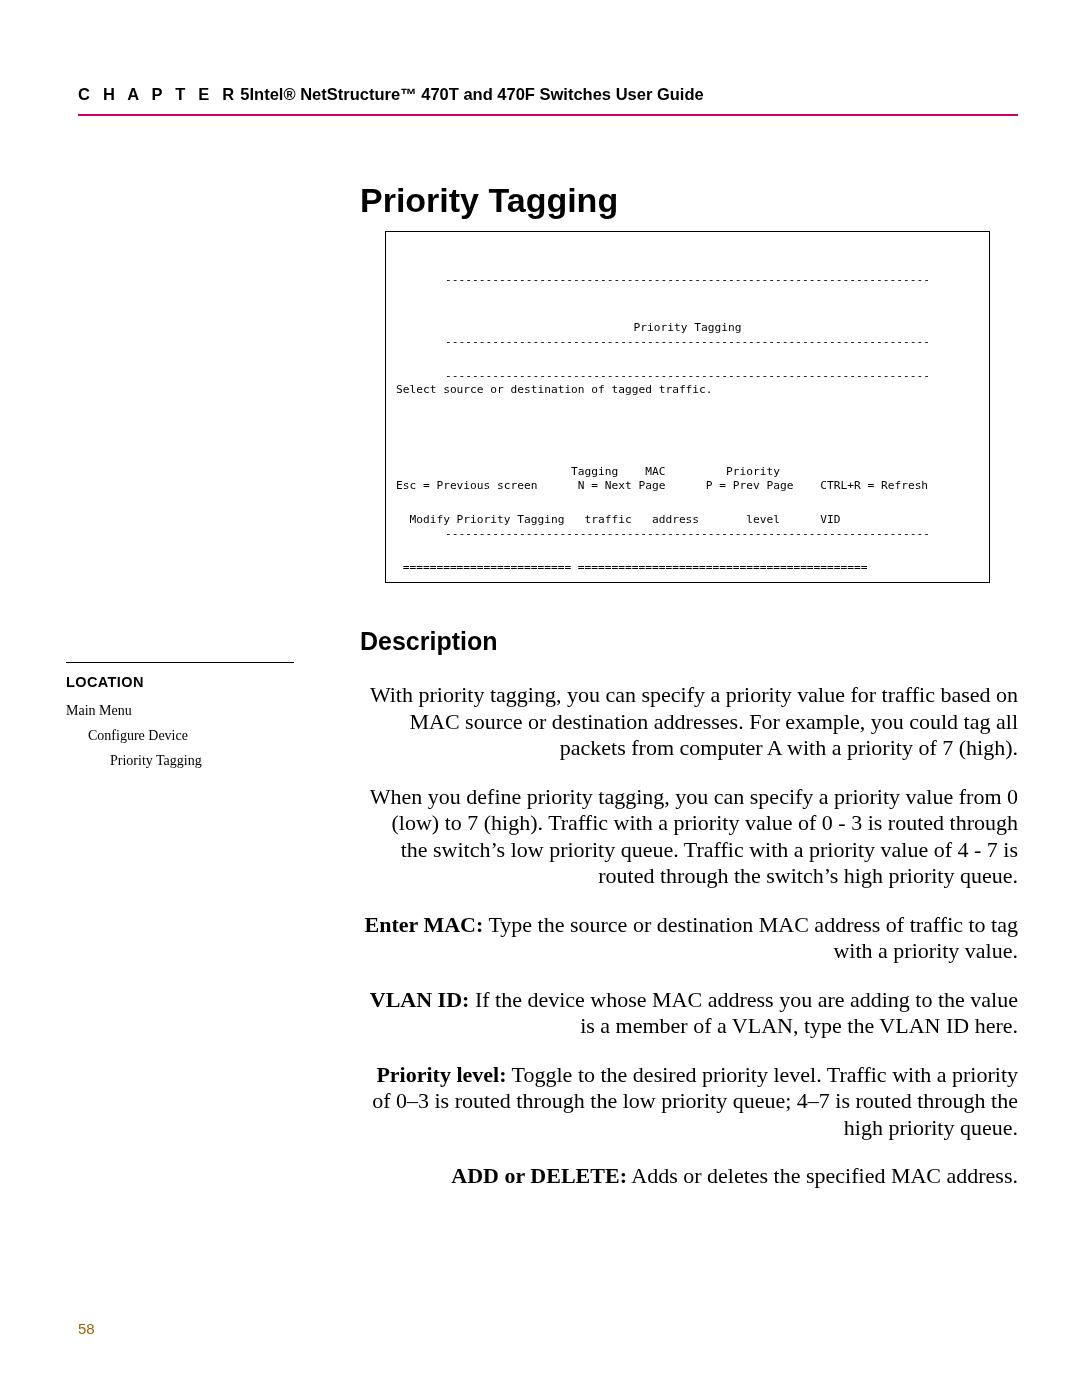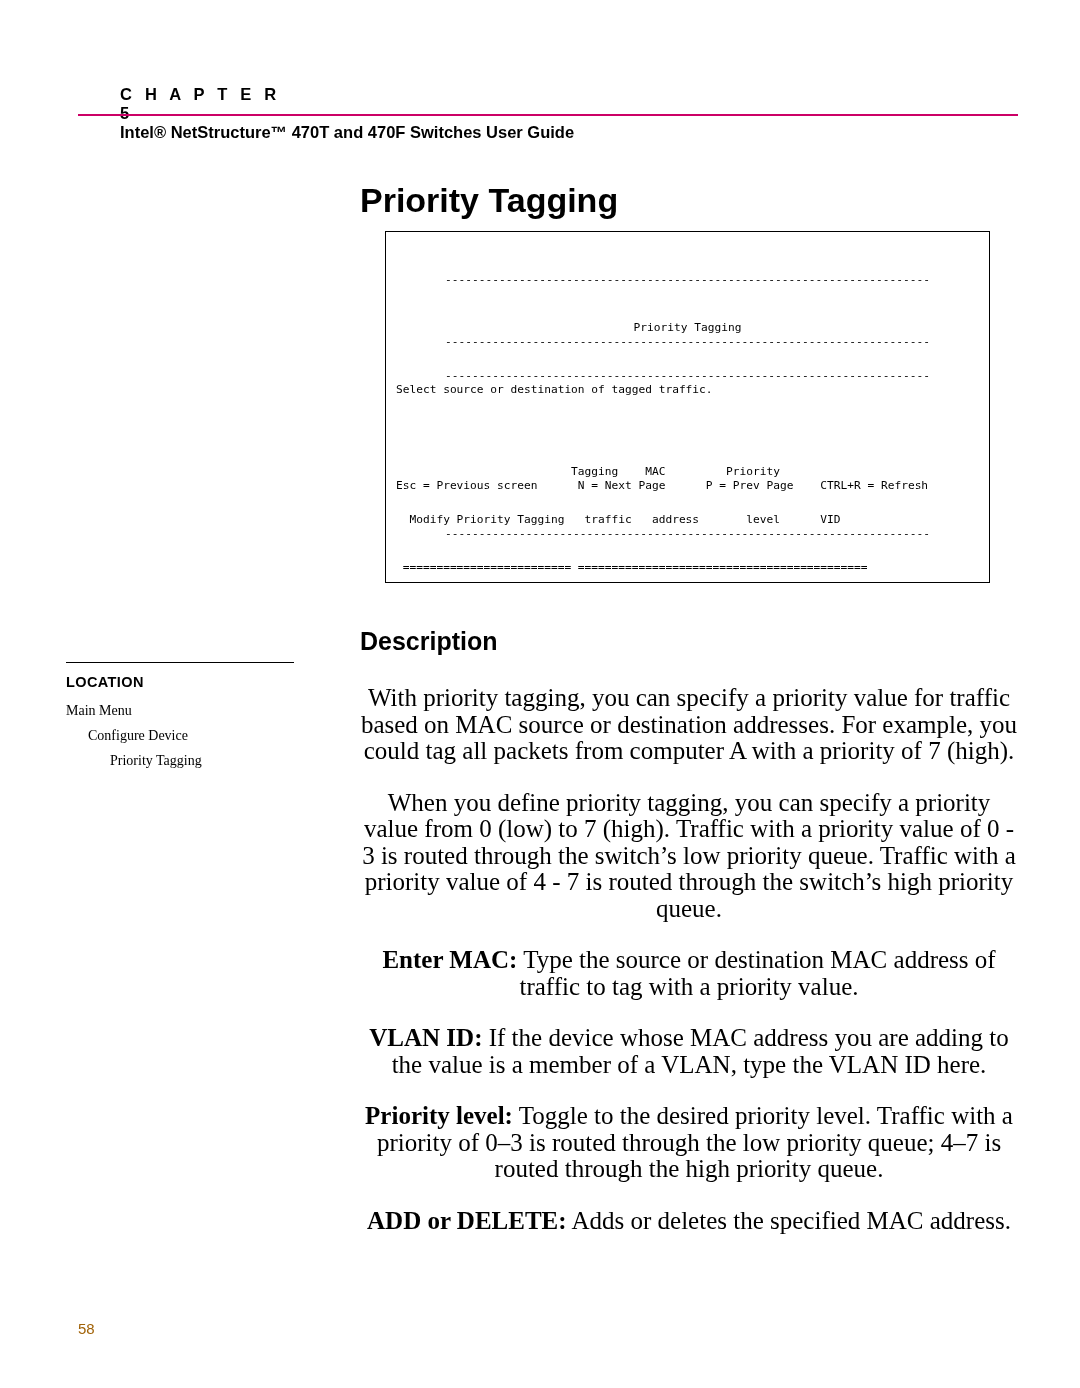--- a/index.html
+++ b/index.html
@@ -20,21 +20,20 @@
   .page-header {
     position: absolute;
     left: 78px;
     top: 85px;
     width: 940px;
   }
   .header-row {
     display: flex;
     align-items: baseline;
     justify-content: flex-start;
-    flex-direction: column;
   }
   .chapter-word {
     font-family: "Liberation Sans", sans-serif;
     font-weight: bold;
     font-size: 16.5px;
     letter-spacing: 4.2px;
     color: #000000;
     white-space: pre;
   }
   .chapter-num {
@@ -42,21 +41,20 @@
     font-weight: bold;
     font-size: 16.5px;
     color: #000000;
     margin-left: 2px;
   }
   .header-title {
     font-family: "Liberation Sans", sans-serif;
     font-weight: bold;
     font-size: 16.5px;
     color: #000000;
-    margin-left: 42px;
     white-space: nowrap;
   }
   .header-rule {
     position: absolute;
     left: 78px;
     top: 114px;
     width: 940px;
     height: 2px;
     background: #cc0066;
   }
@@ -150,24 +148,24 @@
 
   
   .body-col {
     position: absolute;
     left: 360px;
     top: 660px;
     width: 658px;
   }
   .para {
     font-family: "Liberation Serif", serif;
-    font-size: 25px;
+    font-size: 22px;
     line-height: 26.5px;
     margin-bottom: 21px;
-    text-align: center;
+    text-align: right;
   }
   .para b {
     font-weight: bold;
   }
 
   
   .page-number {
     position: absolute;
     left: 78px;
     top: 1320px;

